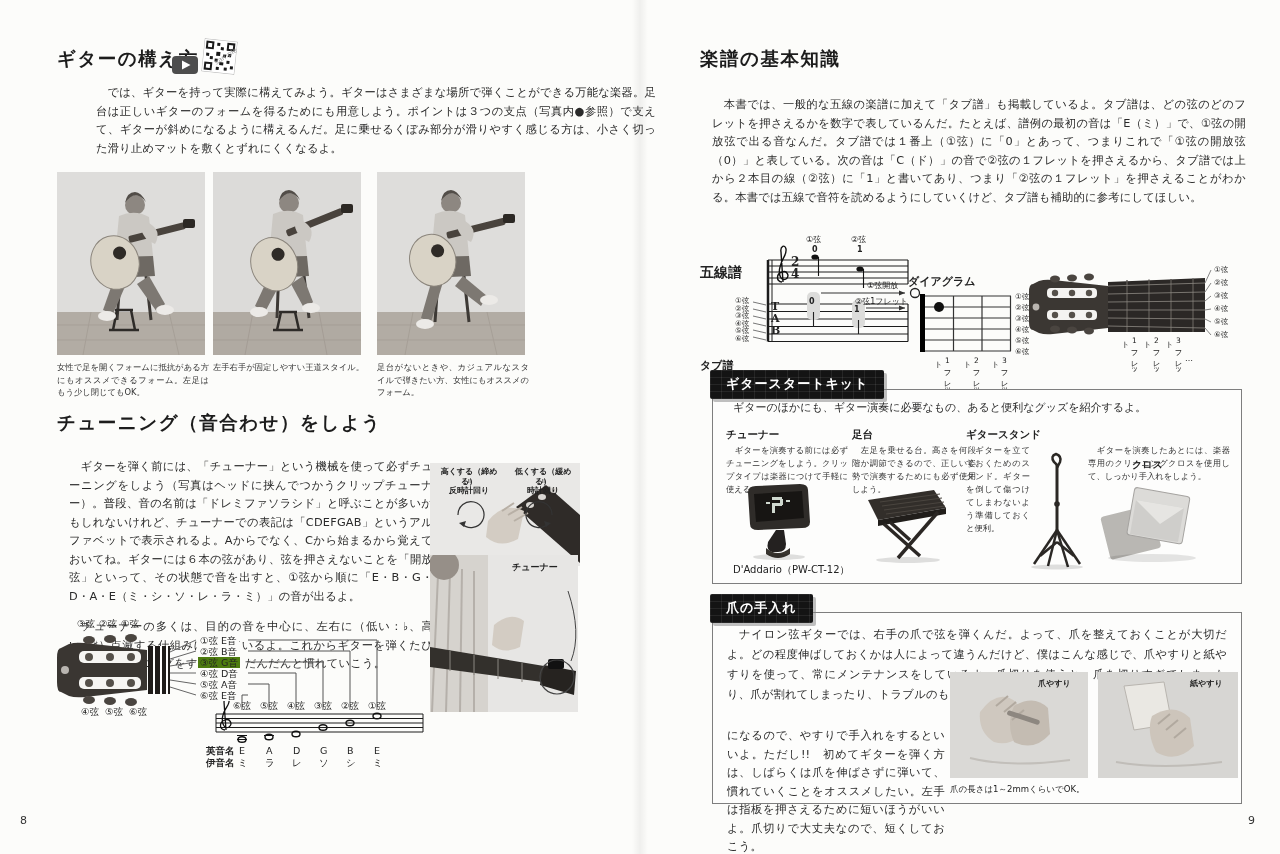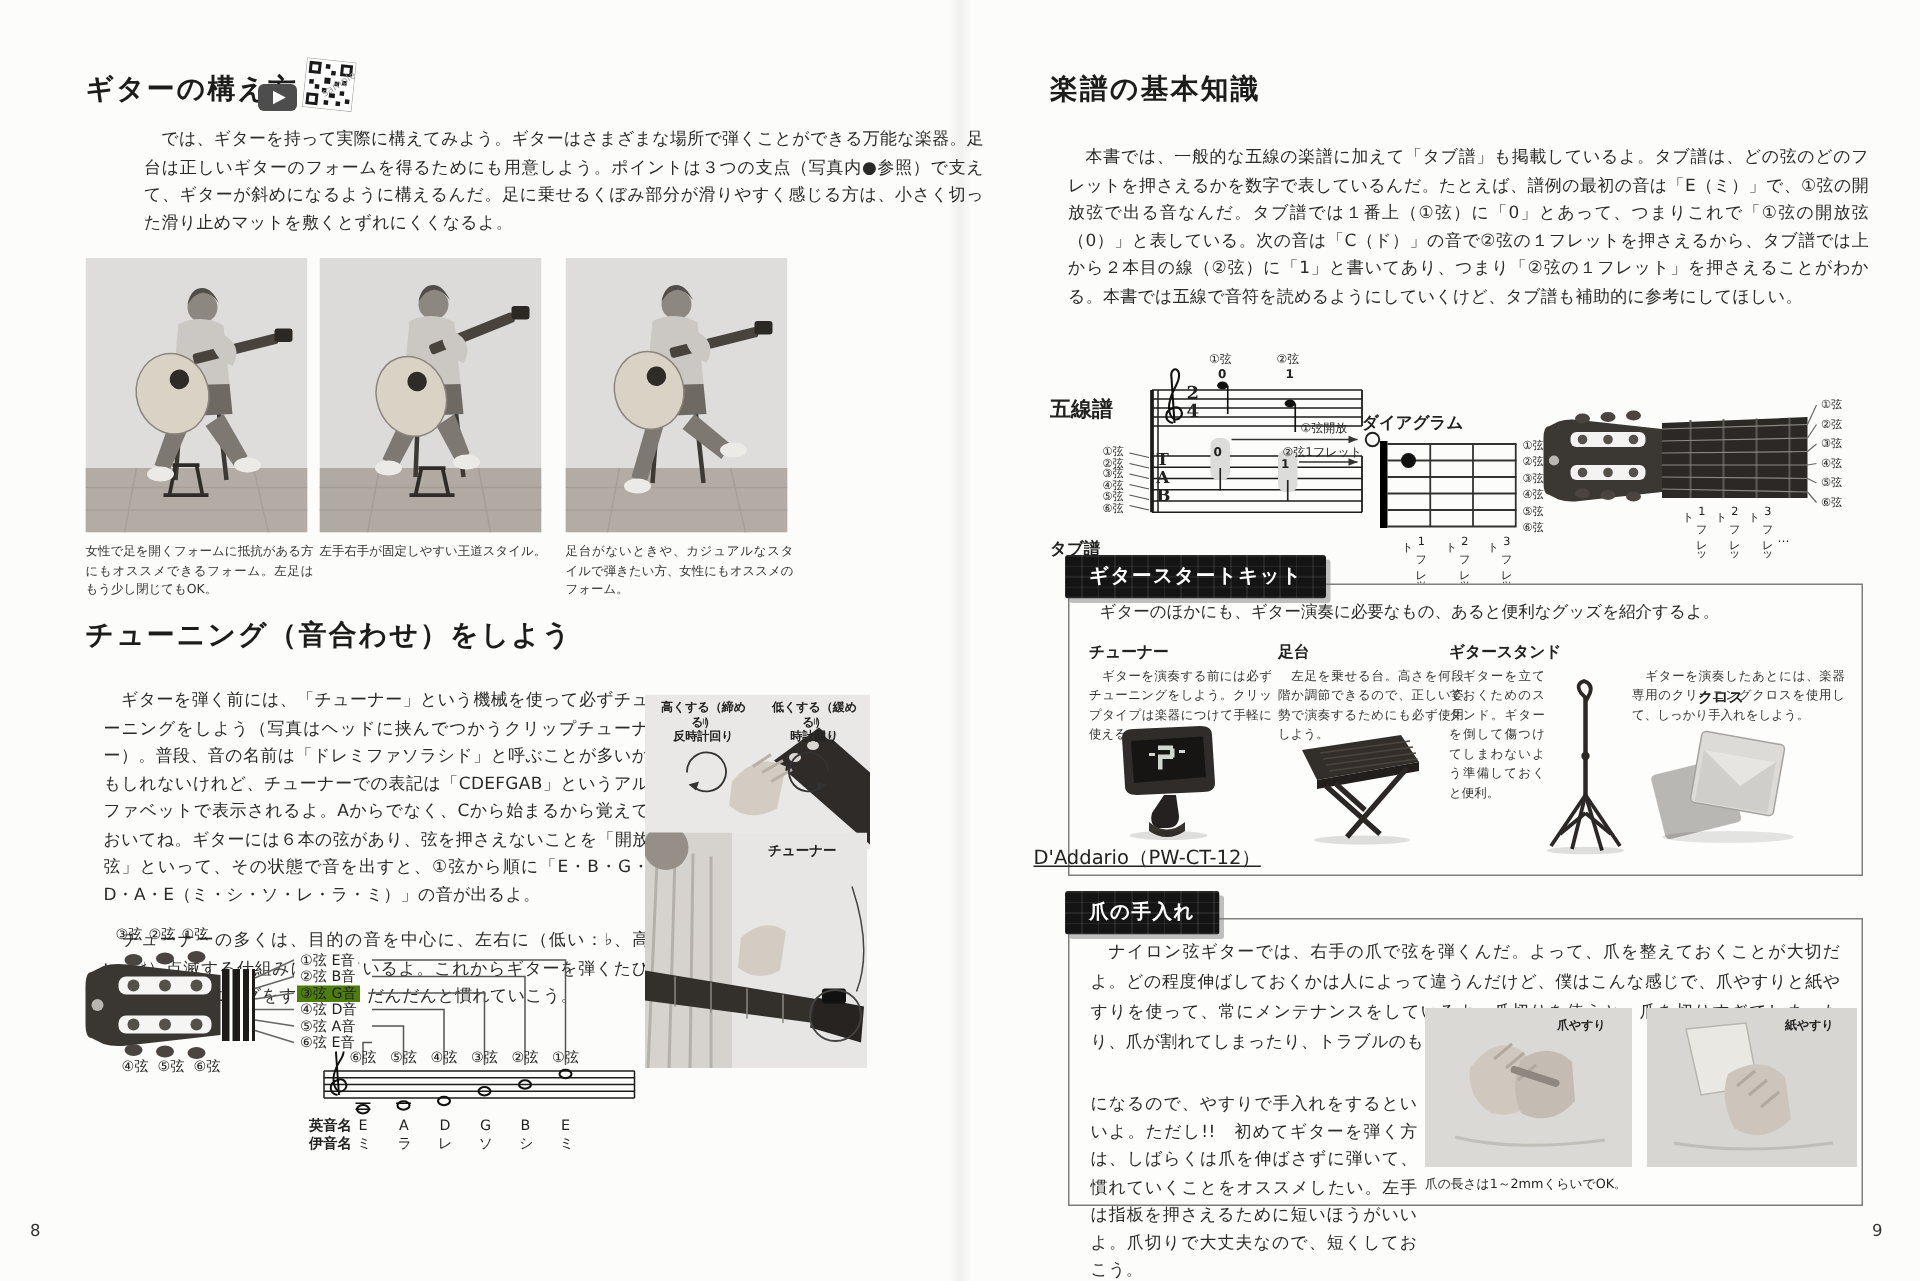--- a/index.html
+++ b/index.html
@@ -474,21 +474,21 @@
           <rect x="36" y="25" width="10" height="3"></rect>
           <rect x="44" y="21" width="3" height="6"></rect>
           <rect x="36" y="27" width="3" height="8"></rect>
           <rect x="30" y="24" width="4" height="2"></rect>
           <rect x="50" y="22" width="4" height="2"></rect>
         </g>
       <path d="M40 52 L48 52 L50 66 Q50 74 42 74 L36 74 Q30 72 32 64 Z" fill="#242120"></path>
       <path d="M30 70 Q42 80 54 70 L54 76 Q42 84 30 76 Z" fill="#38342f"></path>
       <ellipse cx="43" cy="79" rx="26" ry="3" fill="rgba(0,0,0,.12)"></ellipse>
     </svg>
-    <div class="abs" style="left:689px;top:563px;font-size:13px;color:#222;text-decoration:underline;">D'Addario（PW-CT-12）</div>
+    <div class="abs" style="left:733px;top:563px;font-size:10px;color:#222;">D'Addario（PW-CT-12）</div>
     <svg class="abs" style="left:850px;top:488px;" width="102" height="76" viewBox="0 0 102 76">
       <polygon points="18,12 84,2 96,20 28,32" fill="#322e2a"></polygon>
       <polygon points="28,32 96,20 96,26 28,38" fill="#211e1b"></polygon>
       <g stroke="#4a453f" stroke-width="1">
           <line x1="30" y1="14" x2="90" y2="6"></line>
           <line x1="32" y1="18" x2="92" y2="10"></line>
           <line x1="34" y1="22" x2="94" y2="14"></line>
           <line x1="36" y1="26" x2="95" y2="18"></line>
         </g>
       <g stroke="#2b2724" stroke-width="3.5" fill="none">

